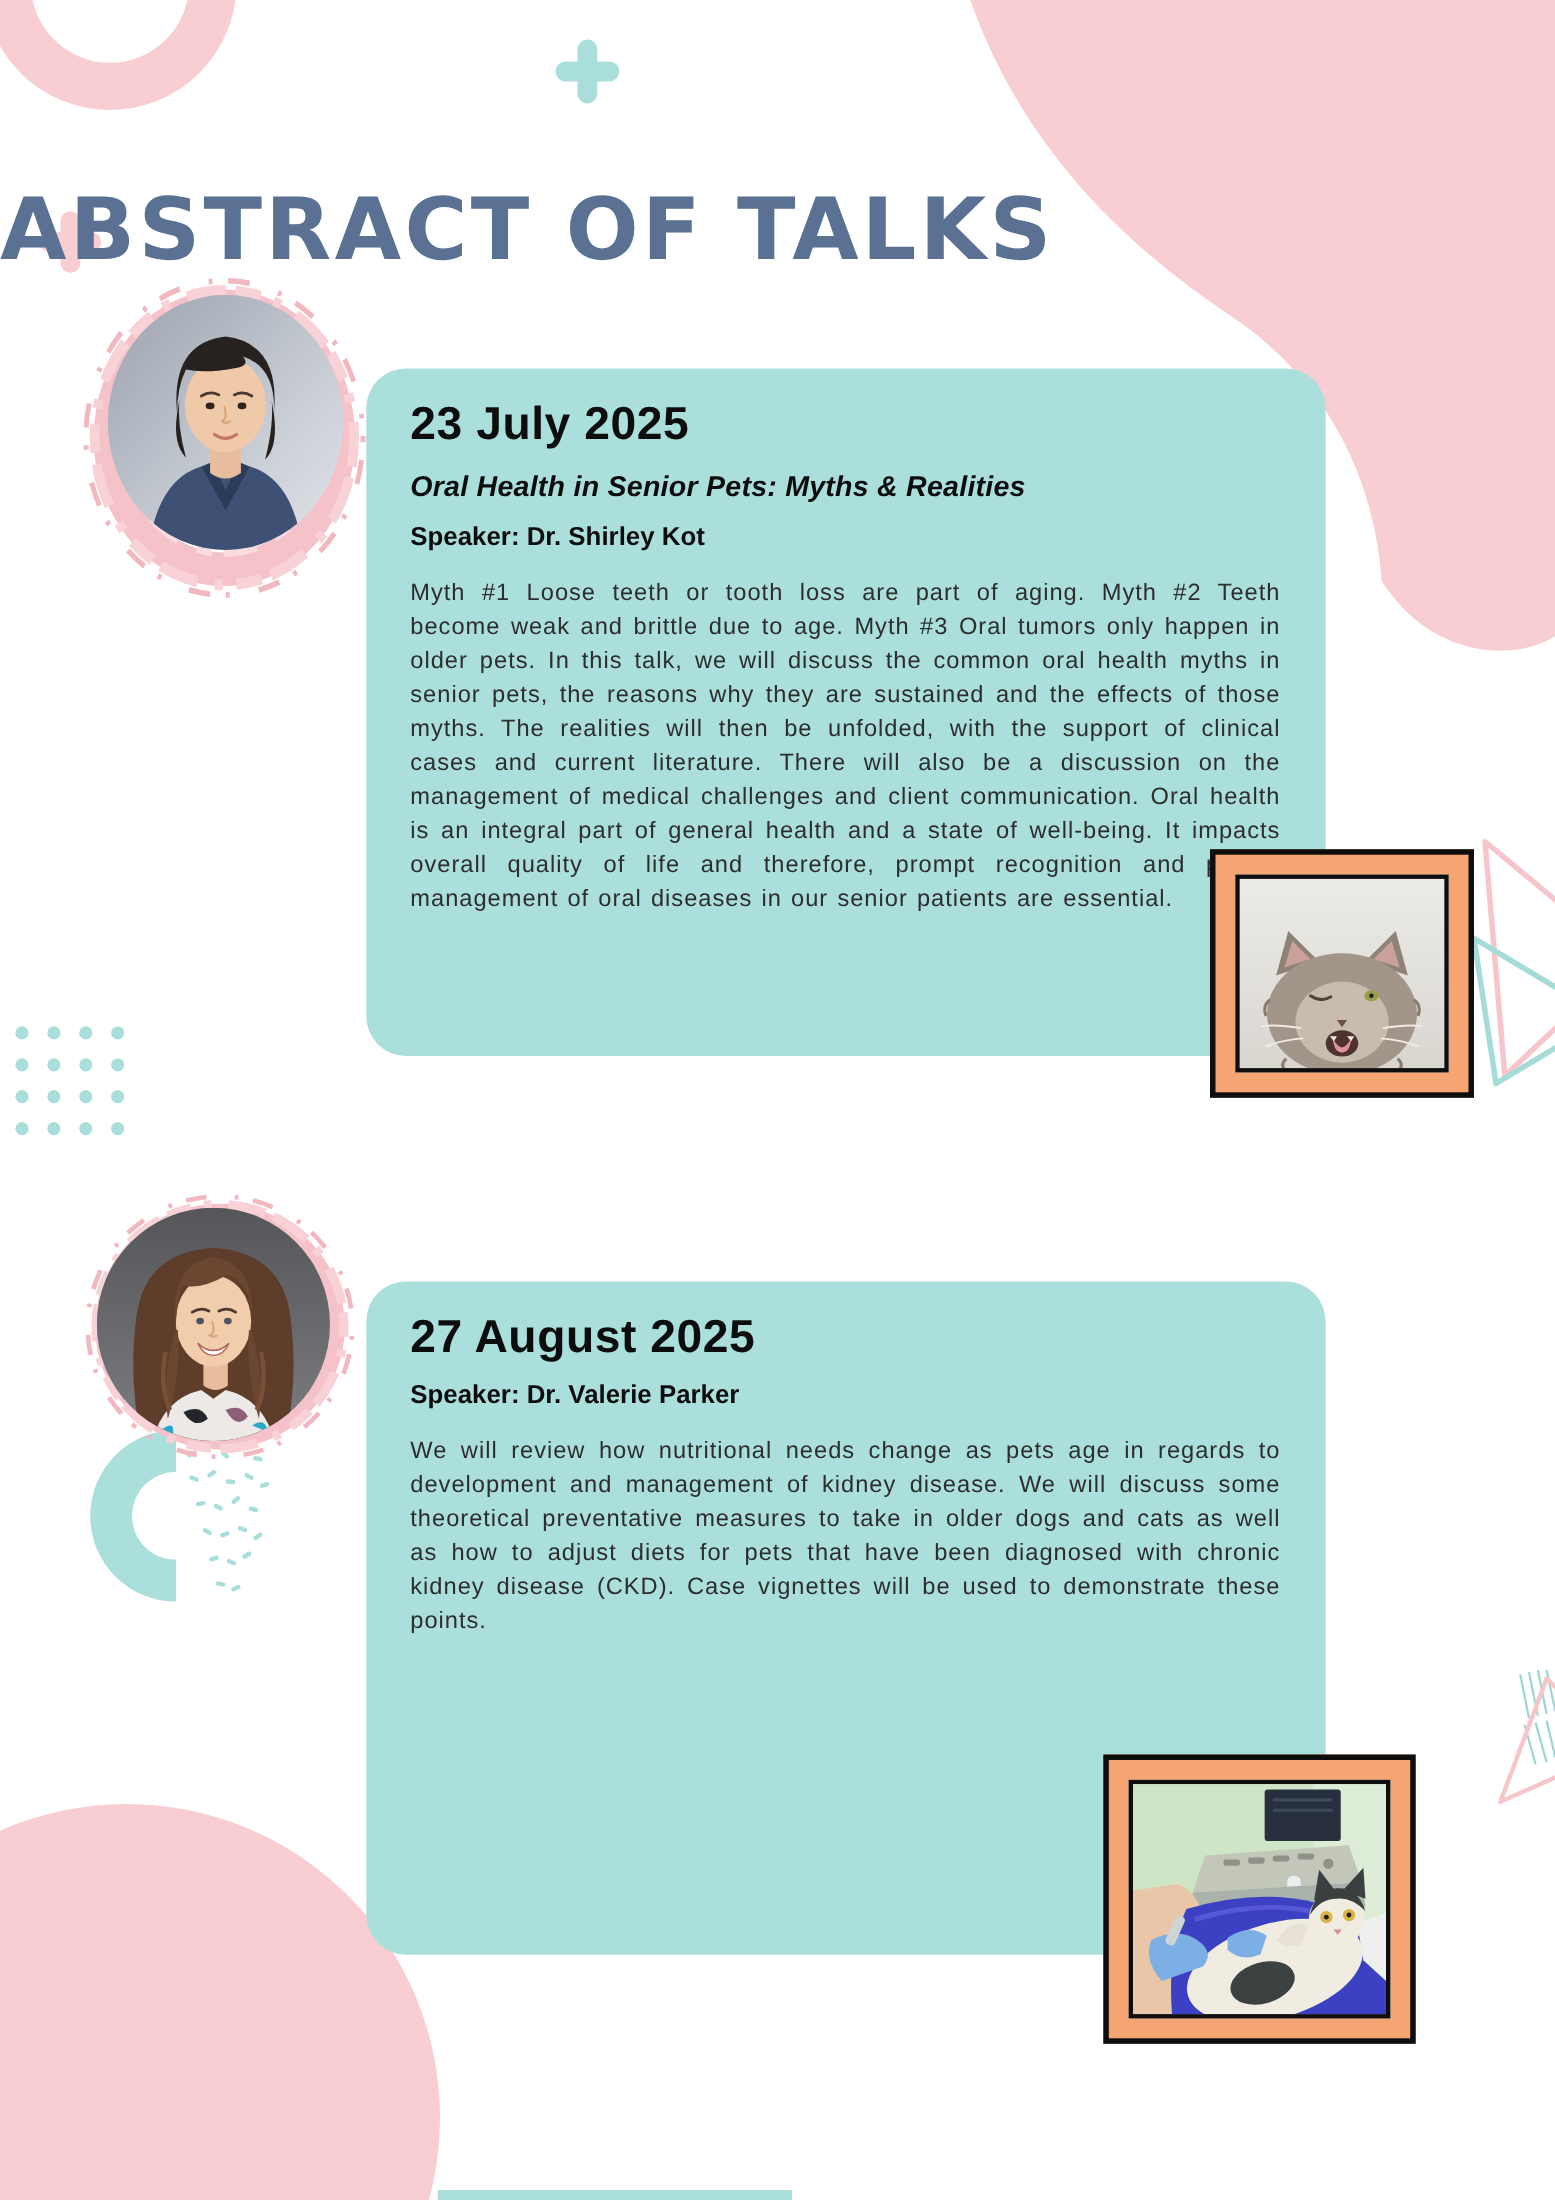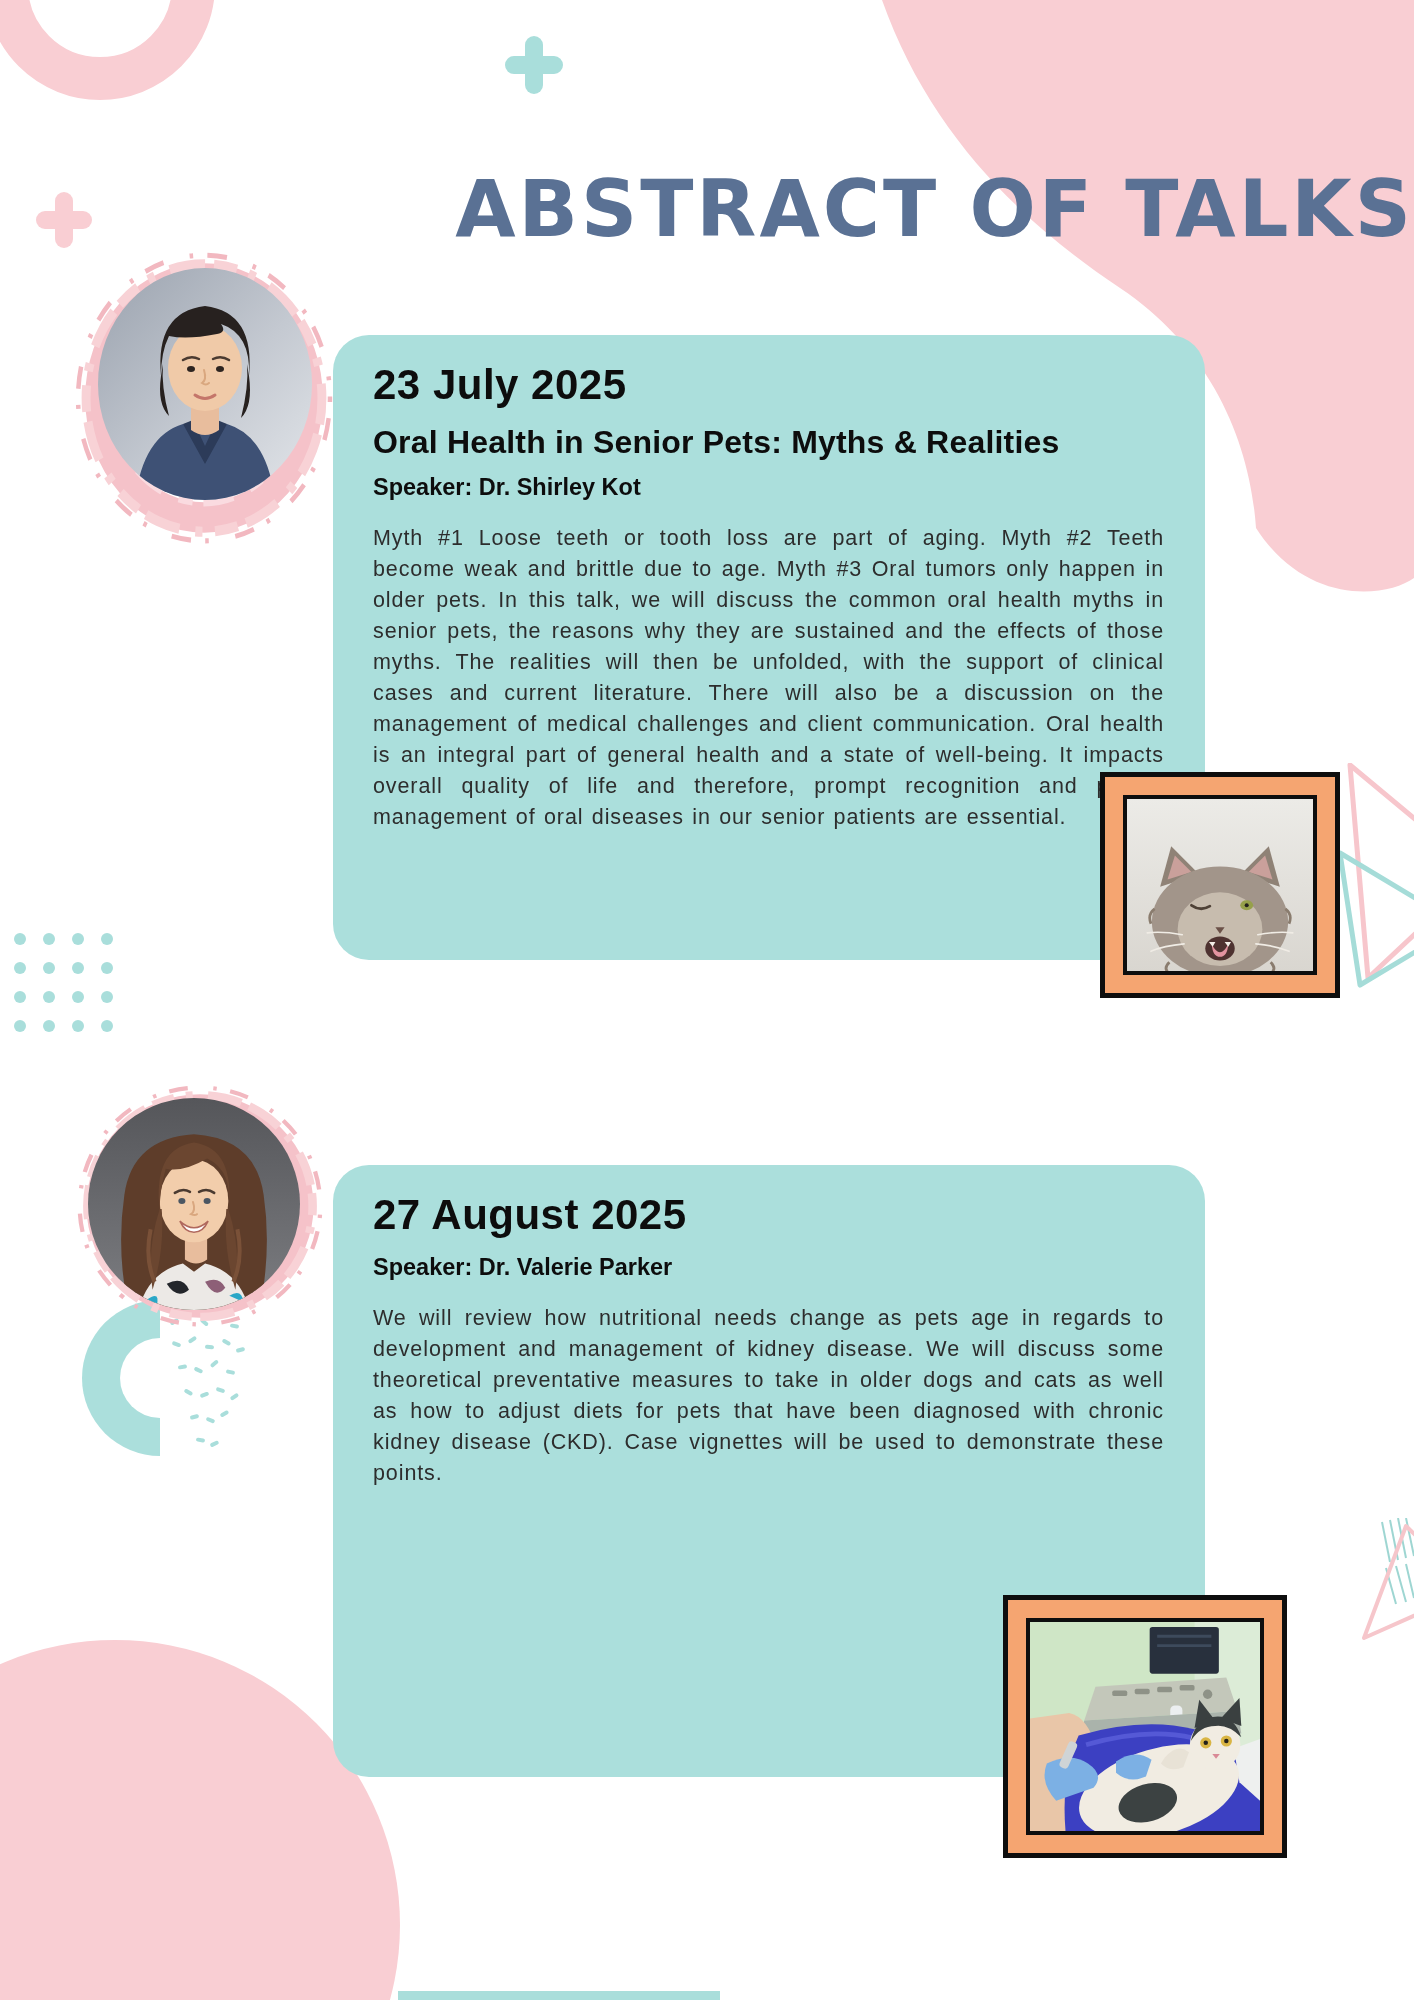--- a/index.html
+++ b/index.html
@@ -28,36 +28,36 @@
     left:14px;top:933px;display:grid;grid-template-columns:repeat(4,12px);
     grid-auto-rows:12px;gap:17px;
   }
   .dots-grid span{width:12px;height:12px;border-radius:50%;background:var(--teal-light,#a9dedb);display:block;}
   .c-shape-svg{left:60px;top:1292px;width:200px;height:175px;}
   .triangles-svg{left:1340px;top:763px;width:74px;height:225px;}
   .scribble-svg{left:1356px;top:1518px;width:58px;height:127px;}
   .bottom-strip{left:398px;top:1991px;width:322px;height:9px;background:var(--teal-light,#a9dedb);}
   
   .main-title{
-    position:absolute;left:0;top:118px;width:100%;text-align:right;
+    position:absolute;left:0;top:118px;width:100%;text-align:left;
     font-family:"DejaVu Sans","Liberation Sans",sans-serif;
     font-size:78px;font-weight:800;letter-spacing:3px;line-height:1;
     color:var(--title-blue,#5a7194);z-index:2;
   }
   
   .card{
     position:absolute;left:333px;width:872px;background:var(--teal,#abdfdc);
     border-radius:36px;box-sizing:border-box;padding:26px 41px 0 40px;z-index:1;
   }
   .card1{top:335px;height:625px;}
   .card2{top:1165px;height:612px;}
   .date{font-size:42px;font-weight:800;color:var(--heading-black,#0d0d0d);margin:0;letter-spacing:0.5px;}
   .talk-title{
-    font-size:32px;font-weight:700;color:var(--heading-black,#0d0d0d);
-    margin:17px 0 0;line-height:33px;text-align:justify;letter-spacing:0.2px;
+    font-size:26px;font-weight:700;color:var(--heading-black,#0d0d0d);
+    margin:17px 0 0;line-height:33px;text-align:justify;letter-spacing:0.2px;font-style:italic;
   }
   .speaker{font-size:23.5px;font-weight:700;color:var(--heading-black,#0d0d0d);margin:15px 0 0;}
   .abstract{
     font-size:21.5px;line-height:31px;color:var(--body-text,#2d2d2d);
     margin:22px 0 0;text-align:justify;letter-spacing:0.9px;word-spacing:1.5px;
   }
   
   .photo-wrap{position:absolute;z-index:3;}
   .photo-wrap1{left:70px;top:246px;width:268px;height:304px;}
   .photo-wrap2{left:72px;top:1080px;width:256px;height:252px;}

